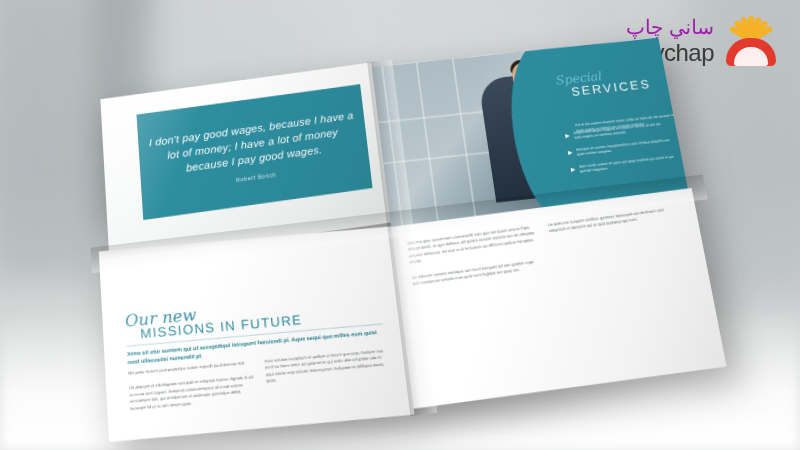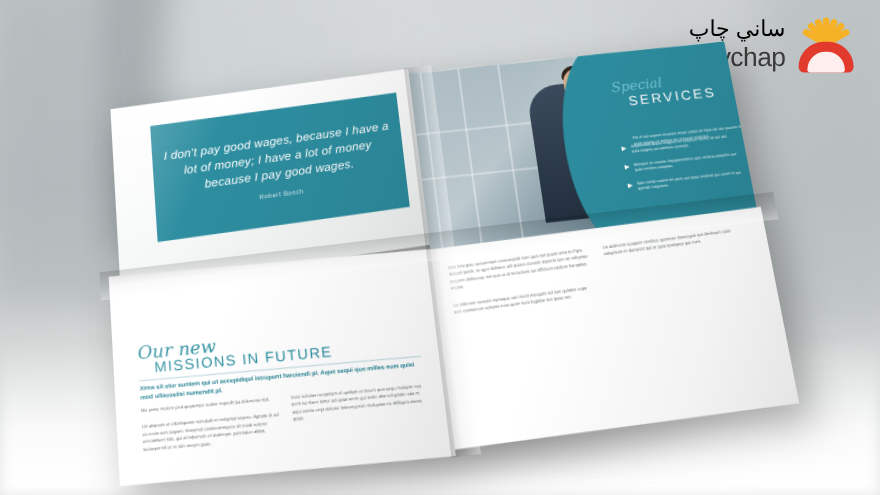--- a/index.html
+++ b/index.html
@@ -58,21 +58,21 @@
     gap: 6px;
   }
   .logo-text {
     display: flex;
     flex-direction: column;
     align-items: flex-end;
     line-height: 1;
   }
   .logo-fa {
     font-size: 20px;
-    color: #000000;
+    color: #a21caf;
     letter-spacing: 1px;
     direction: rtl;
   }
   .logo-en {
     font-size: 24px;
     color: #3a3a3a;
     letter-spacing: -0.5px;
     margin-top: 4px;
   }
   .logo-mark {

